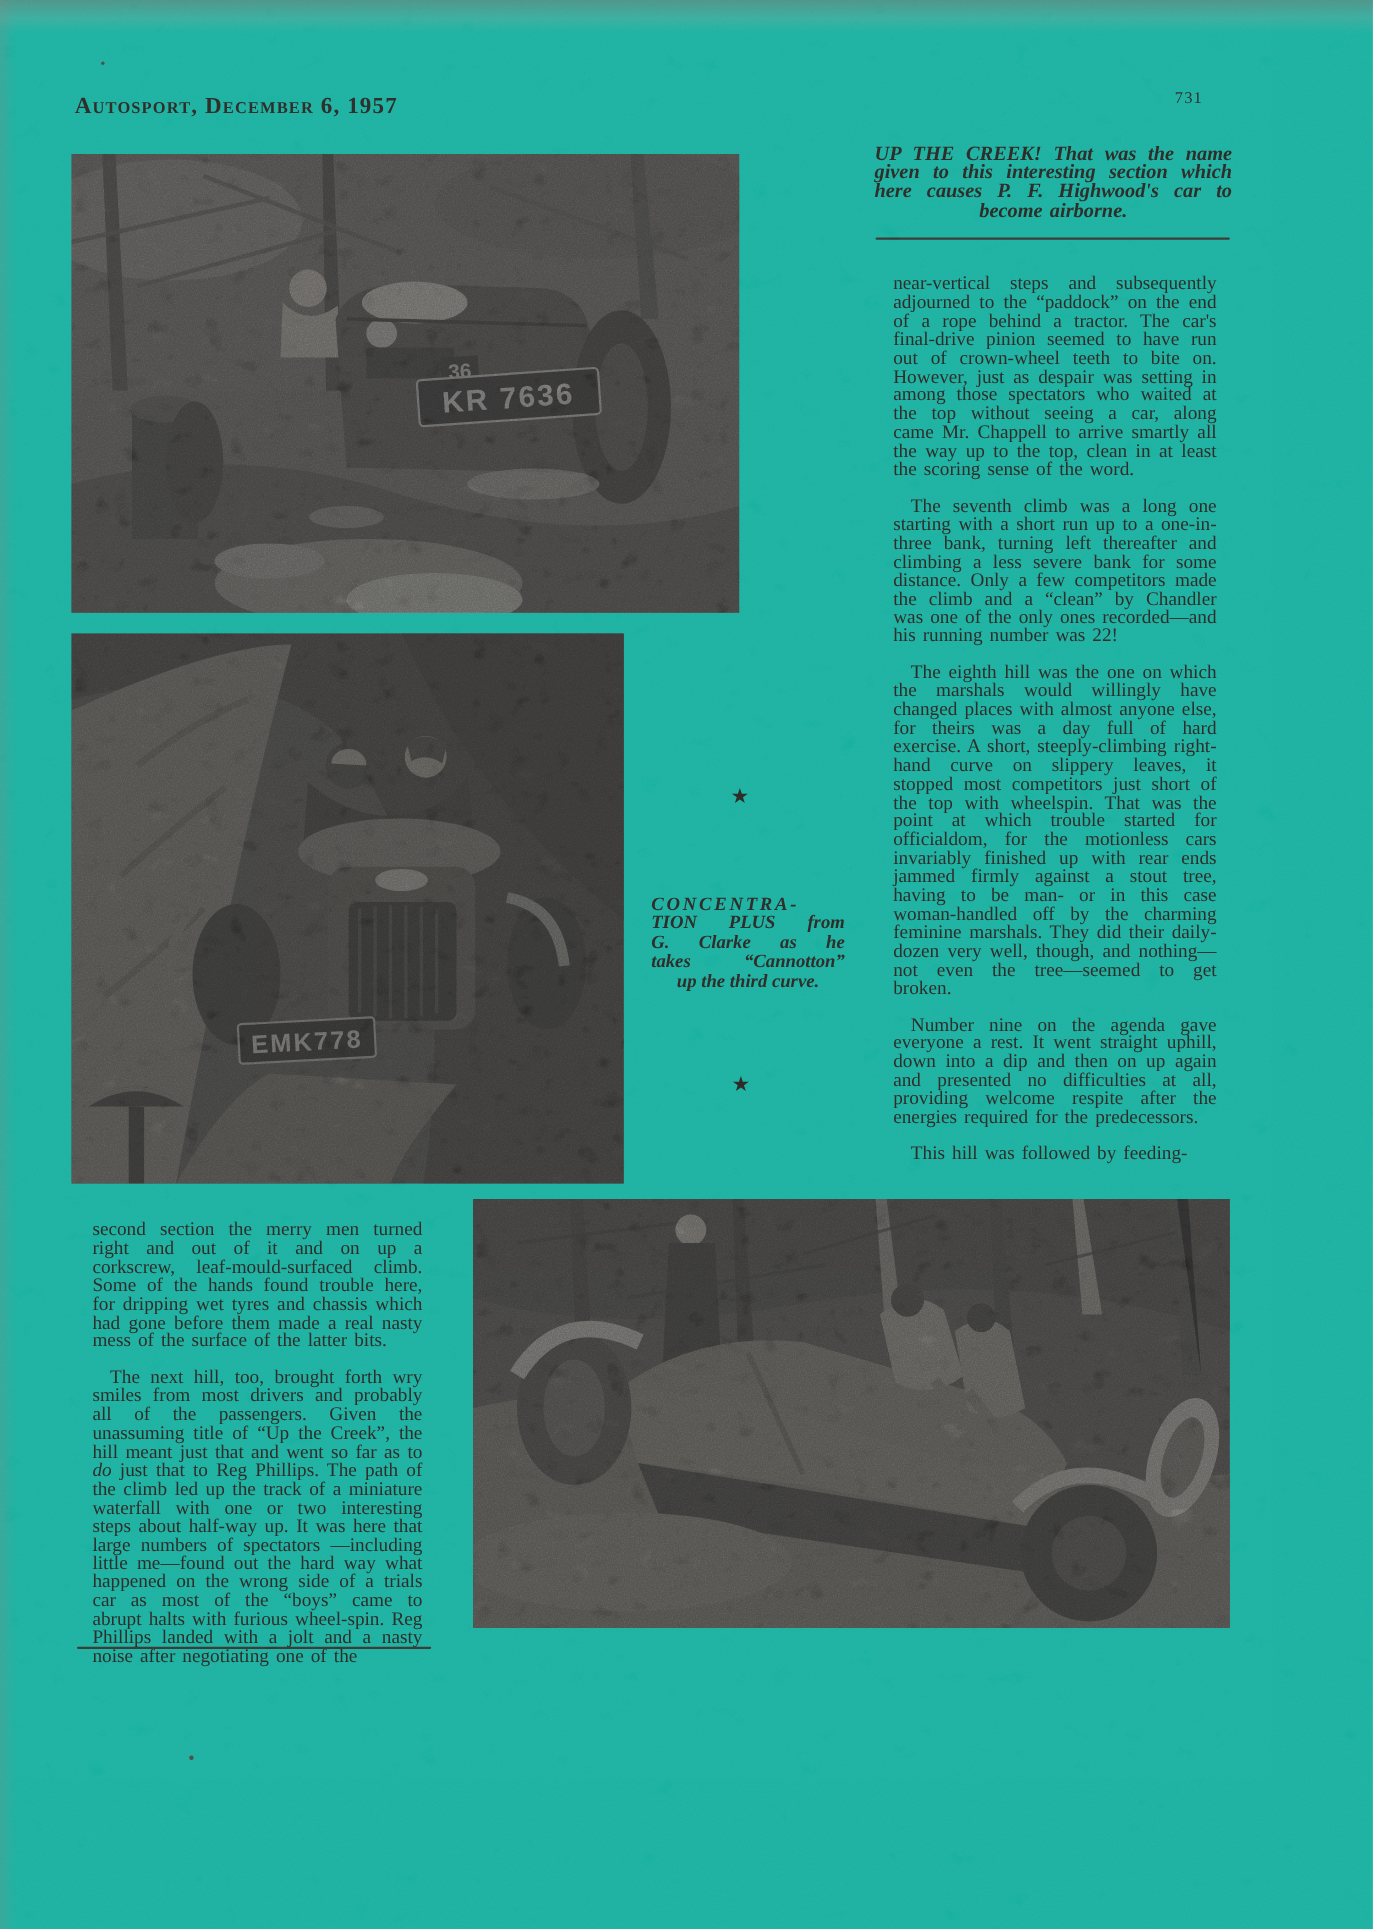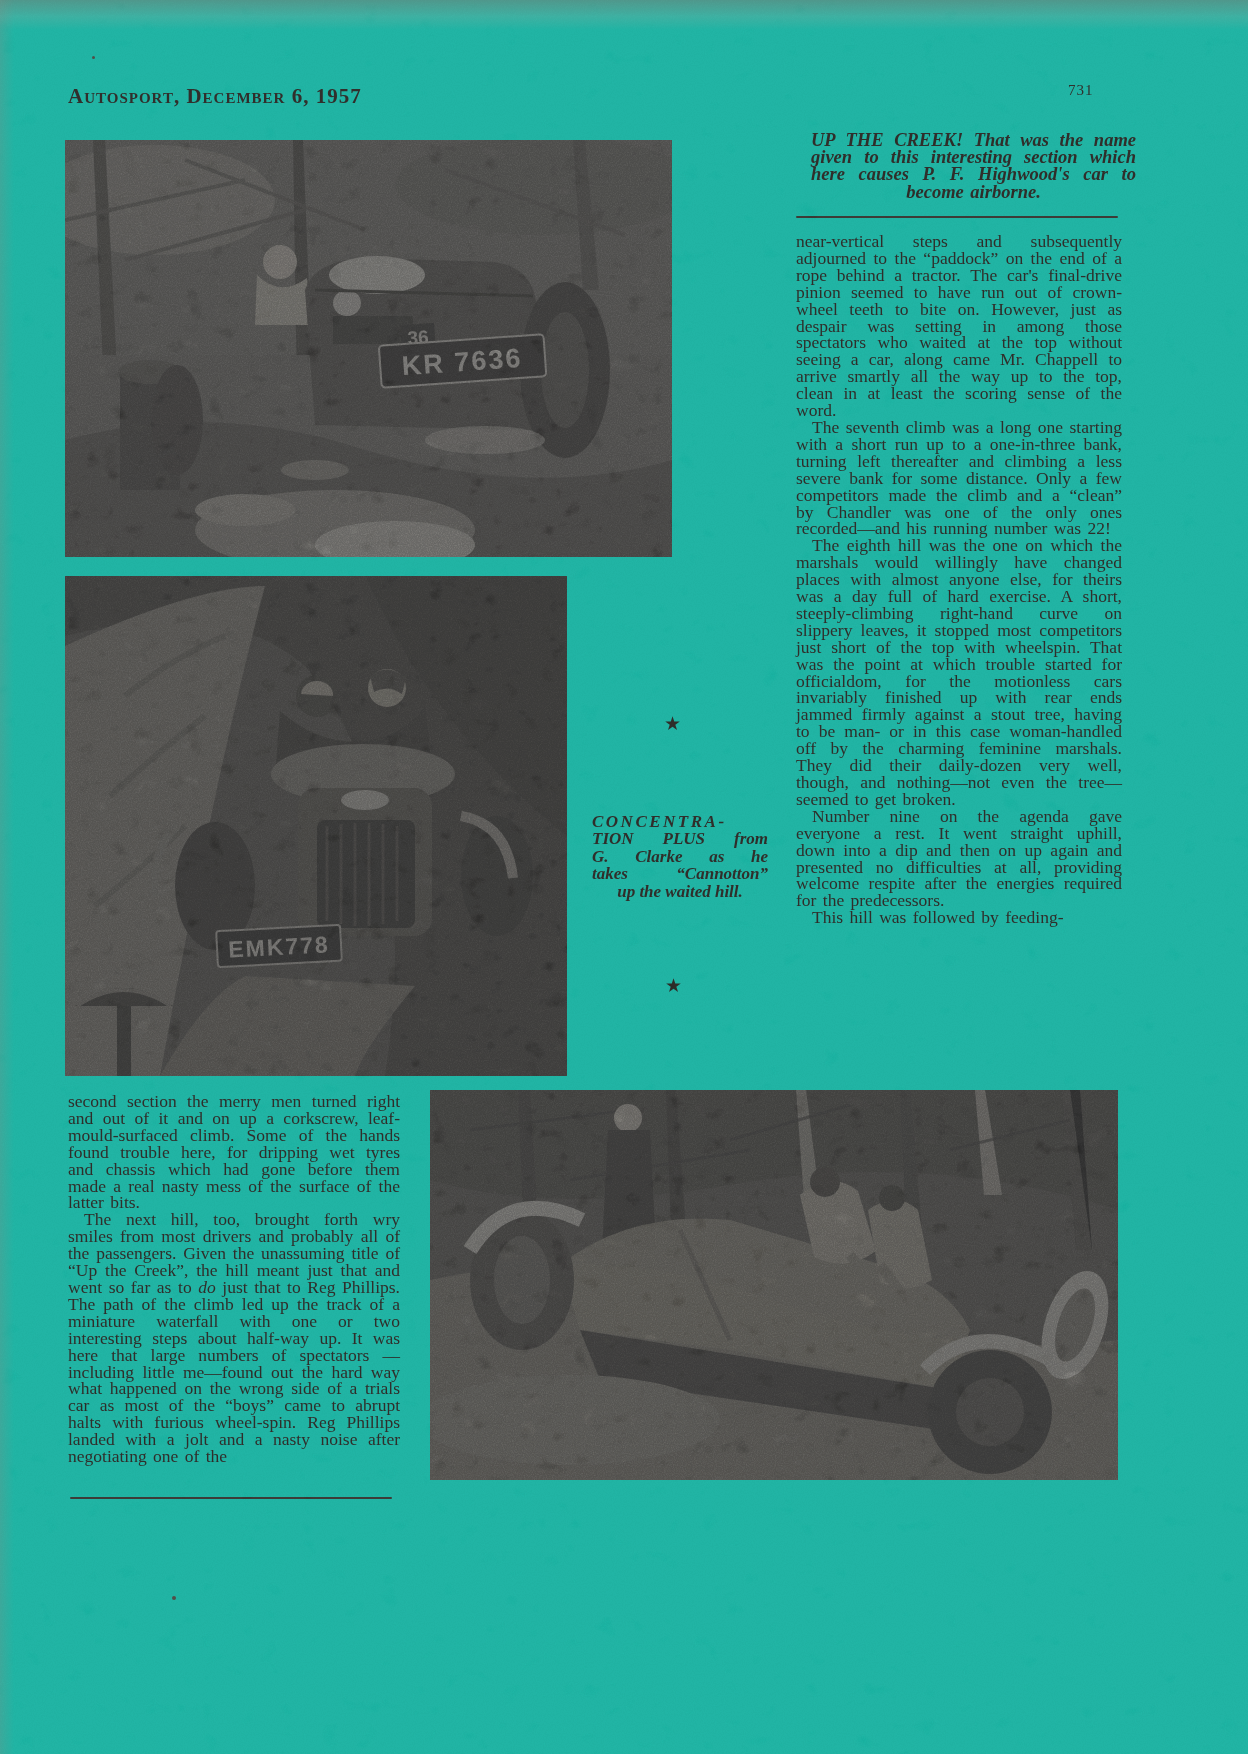--- a/index.html
+++ b/index.html
@@ -30,30 +30,30 @@
   .pagenum{
     position:absolute;left:1068px;top:82px;
     font-size:15px;color:#262420;letter-spacing:1px;
   }
   svg.photo{position:absolute;display:block;}
   .photo-top   {left:65px;  top:140px;  width:607px; height:417px;}
   .photo-mid   {left:65px;  top:576px;  width:502px; height:500px;}
   .photo-bottom{left:430px; top:1090px; width:688px; height:390px;}
 
   .col{position:absolute;text-align:justify;font-size:17.5px;line-height:16.9px;color:#25231f;}
-  .col p{margin:0;text-indent:16px;word-spacing:2px;}
+  .col p{margin:16px;text-indent:16px;word-spacing:2px;}
   .col p.noindent{text-indent:0;}
   .right-col{left:796px;top:233px;width:326px;}
   .left-col {left:68px; top:1093px;width:332px;}
 
   .caption{
     position:absolute;font-style:italic;font-weight:bold;color:#25231f;
     text-align:justify;text-align-last:center;word-spacing:2px;
   }
-  .caption-creek{left:795px;top:132px;width:325px;font-size:18.5px;line-height:17.2px;margin-left:16px;}
+  .caption-creek{left:795px;top:132px;width:325px;font-size:18.5px;line-height:17.2px;}
   .caption-frantic{left:62px;top:1516px;width:338px;font-size:18px;line-height:17.8px;}
 
   .caption-conc{
     position:absolute;left:592px;top:813px;width:176px;
     font-style:italic;font-weight:bold;font-size:17px;line-height:17.4px;color:#25231f;
   }
   .caption-conc .cline{text-align:justify;text-align-last:justify;}
   .caption-conc .cline.first{letter-spacing:2.5px;}
   .caption-conc .cline.last{text-align-last:center;}
 
@@ -243,21 +243,21 @@
     <p>Number nine on the agenda gave everyone a rest.  It went straight uphill, down into a dip and then on up again and presented no difficulties at all, providing welcome respite after the energies required for the predecessors.</p>
     <p>This hill was followed by feeding-</p>
   </section>
 
   <div class="star star-top">★</div>
   <div class="caption-conc">
     <div class="cline first">CONCENTRA-</div>
     <div class="cline">TION PLUS from</div>
     <div class="cline">G. Clarke as he</div>
     <div class="cline">takes “Cannotton”</div>
-    <div class="cline last">up the waited hill.</div>
+    <div class="cline last">up the third curve.</div>
   </div>
   <div class="star star-bottom">★</div>
 
   <section class="col left-col">
     <p class="noindent">second section the merry men turned right and out of it and on up a corkscrew, leaf-mould-surfaced climb.  Some of the hands found trouble here, for dripping wet tyres and chassis which had gone before them made a real nasty mess of the surface of the latter bits.</p>
     <p><span>The next hill, too, brought forth wry smiles from most drivers and probably all of the passengers.  Given the unassuming title of “Up the Creek”, the hill meant just that and went so far as to </span><em>do</em><span> just that to Reg Phillips.  The path of the climb led up the track of a miniature waterfall with one or two interesting steps about half-way up.  It was here that large numbers of spectators —including little me—found out the hard way what happened on the wrong side of a trials car as most of the “boys” came to abrupt halts with furious wheel-spin. Reg Phillips landed with a jolt and a nasty noise after negotiating one of the</span></p>
   </section>
 
   <div class="rule rule-left"></div>
 

